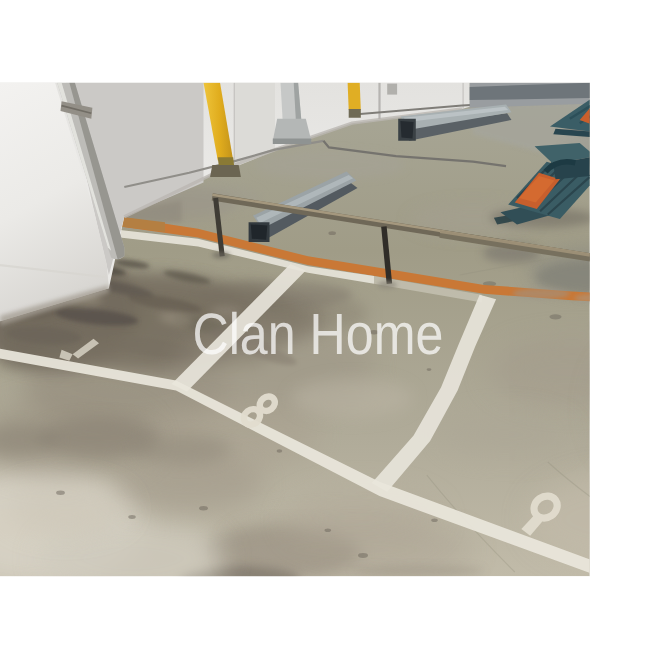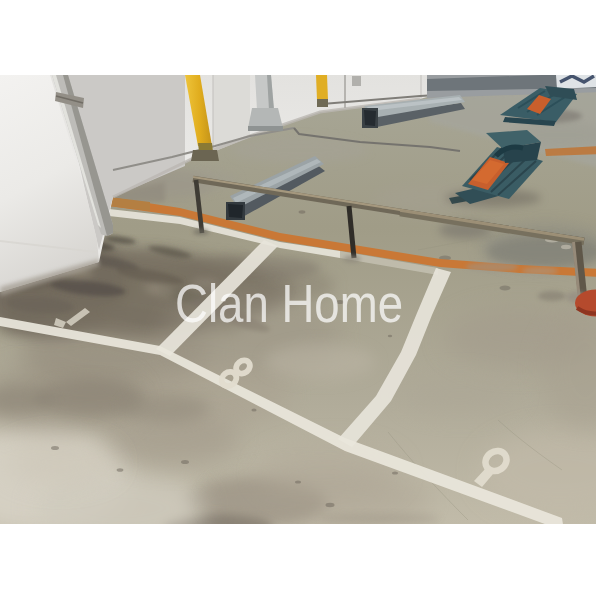--- a/index.html
+++ b/index.html
@@ -1,16 +1,16 @@
 <!DOCTYPE html>
 <html><head>
 <meta charset="utf-8">
 <style>
   html,body{margin:0;padding:0;background:#ffffff;}
-  .page{position:relative;width:596px;height:600px;background:#ffffff;overflow:hidden;
+  .page{position:relative;width:536px;height:600px;background:#ffffff;overflow:hidden;
         font-family:"Liberation Sans", sans-serif;border-radius:27px;}
   svg{display:block;}
 </style>
 </head>
 <body>
 <div class="page">
 <svg width="600" height="600" viewBox="0 0 600 600" xmlns="http://www.w3.org/2000/svg">
 <defs>
   <linearGradient id="floorG" x1="0" y1="0" x2="0" y2="1">
     <stop offset="0" stop-color="#a8a797"></stop>

